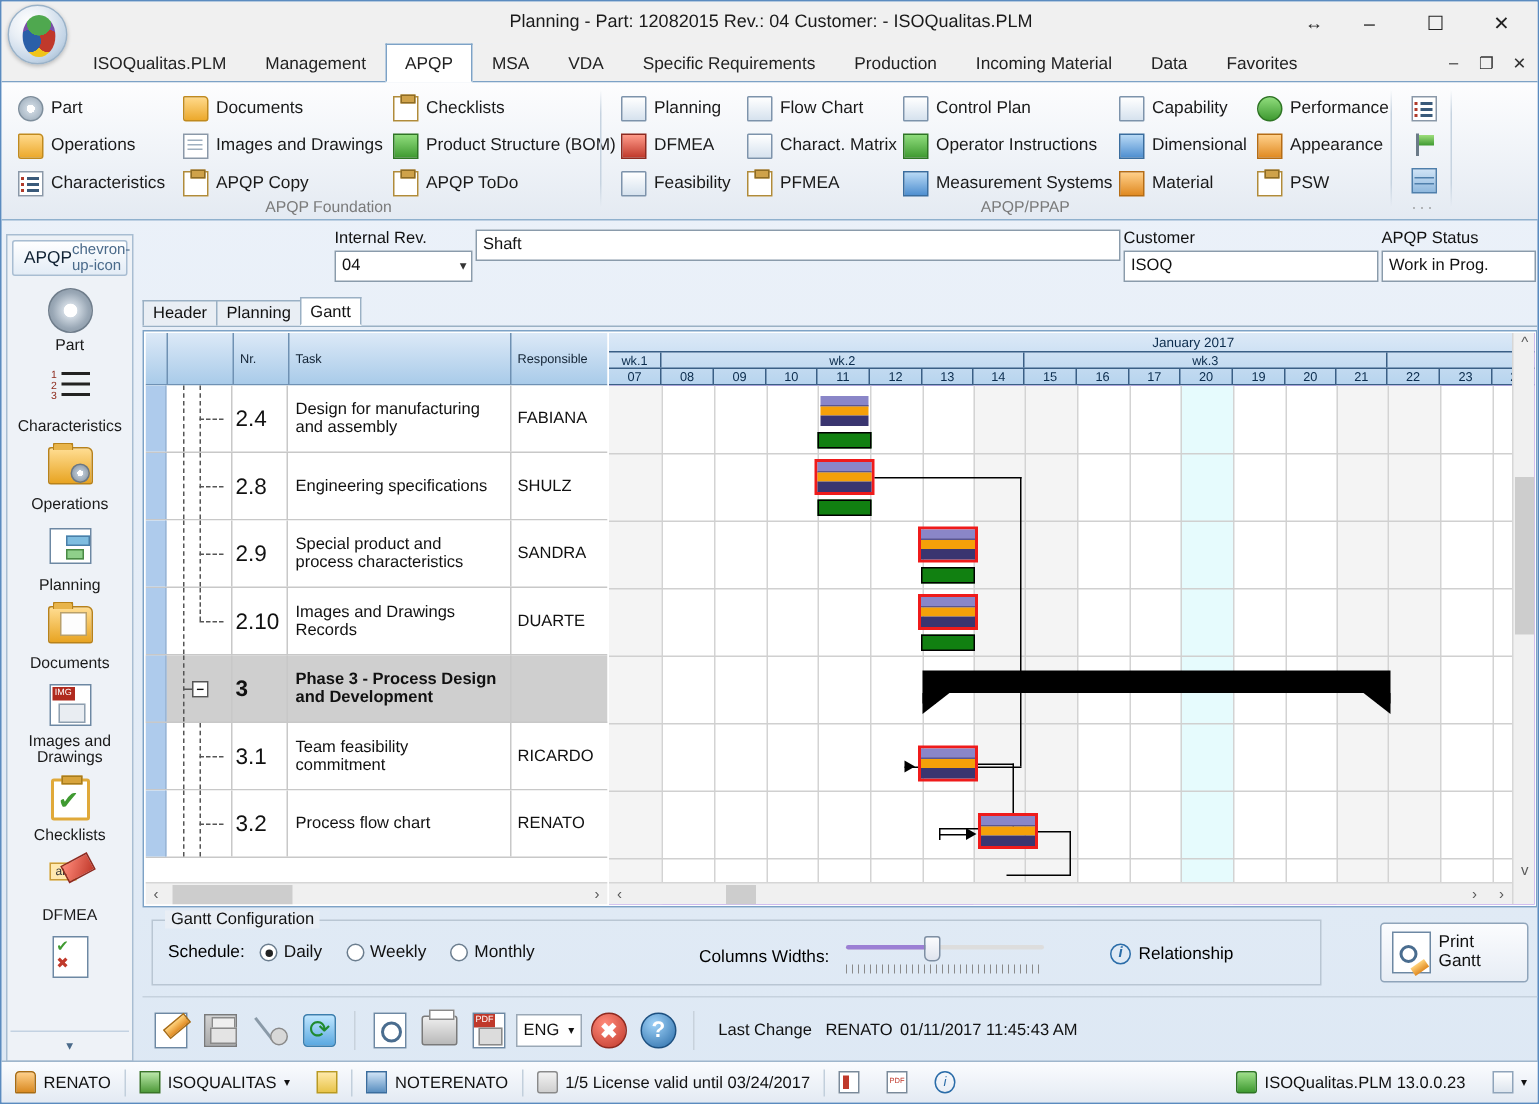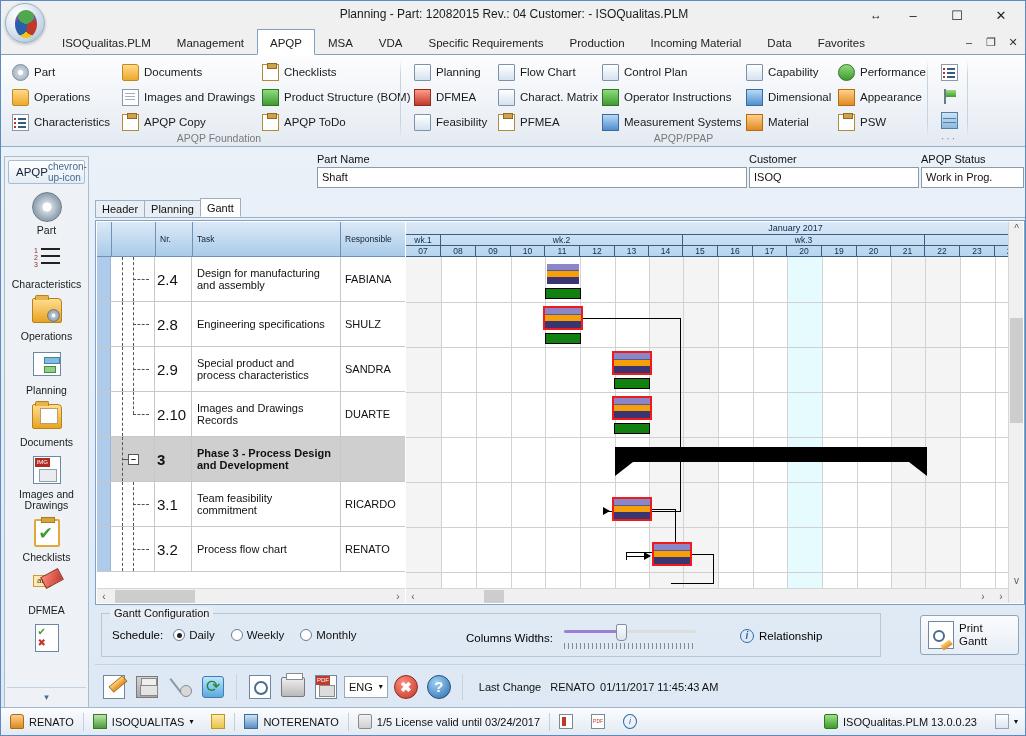--- a/index.html
+++ b/index.html
@@ -539,22 +539,25 @@
       <div class="sb-item">
         <div class="sb-ic">
             <div class="sbi-doc2"></div>
           </div>
       </div>
     </div>
     <div class="sb-foot">▾</div>
   </div>
 
   <div class="formbar">
+    <div class="fgroup" style="left:130px;width:92px;">
+      <span class="flabel">Internal Rev.</span>
+      <div class="finput fcombo">04</div>
+    </div>
     <div class="fgroup" style="left:224px;width:430px;">
-      <span class="flabel">Part Name</span>
       <div class="finput">Shaft</div>
     </div>
     <div class="fgroup" style="left:656px;width:170px;">
       <span class="flabel">Customer</span>
       <div class="finput">ISOQ</div>
     </div>
     <div class="fgroup" style="left:828px;width:103px;">
       <span class="flabel">APQP Status</span>
       <div class="finput">Work in Prog.</div>
     </div>

